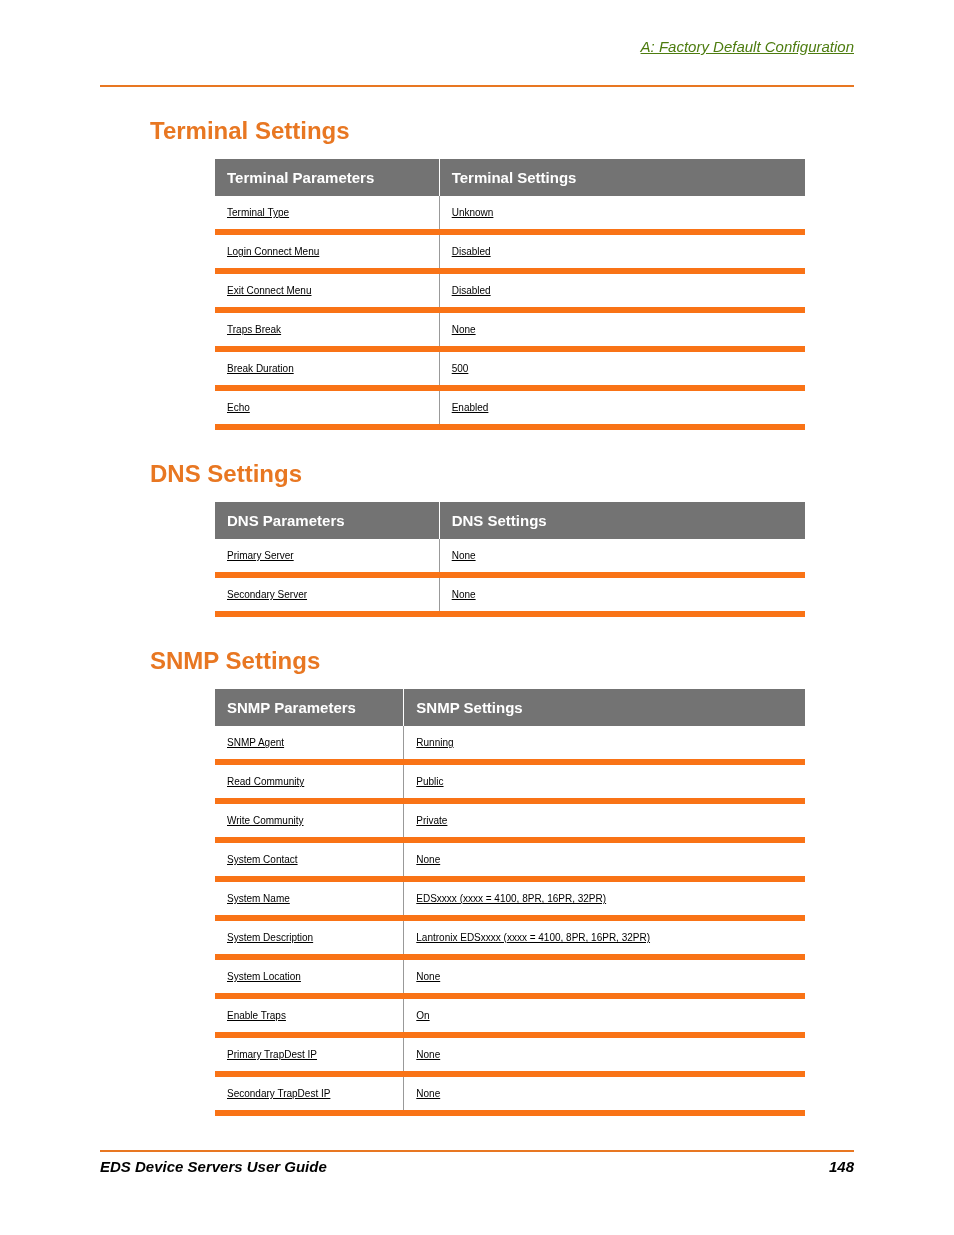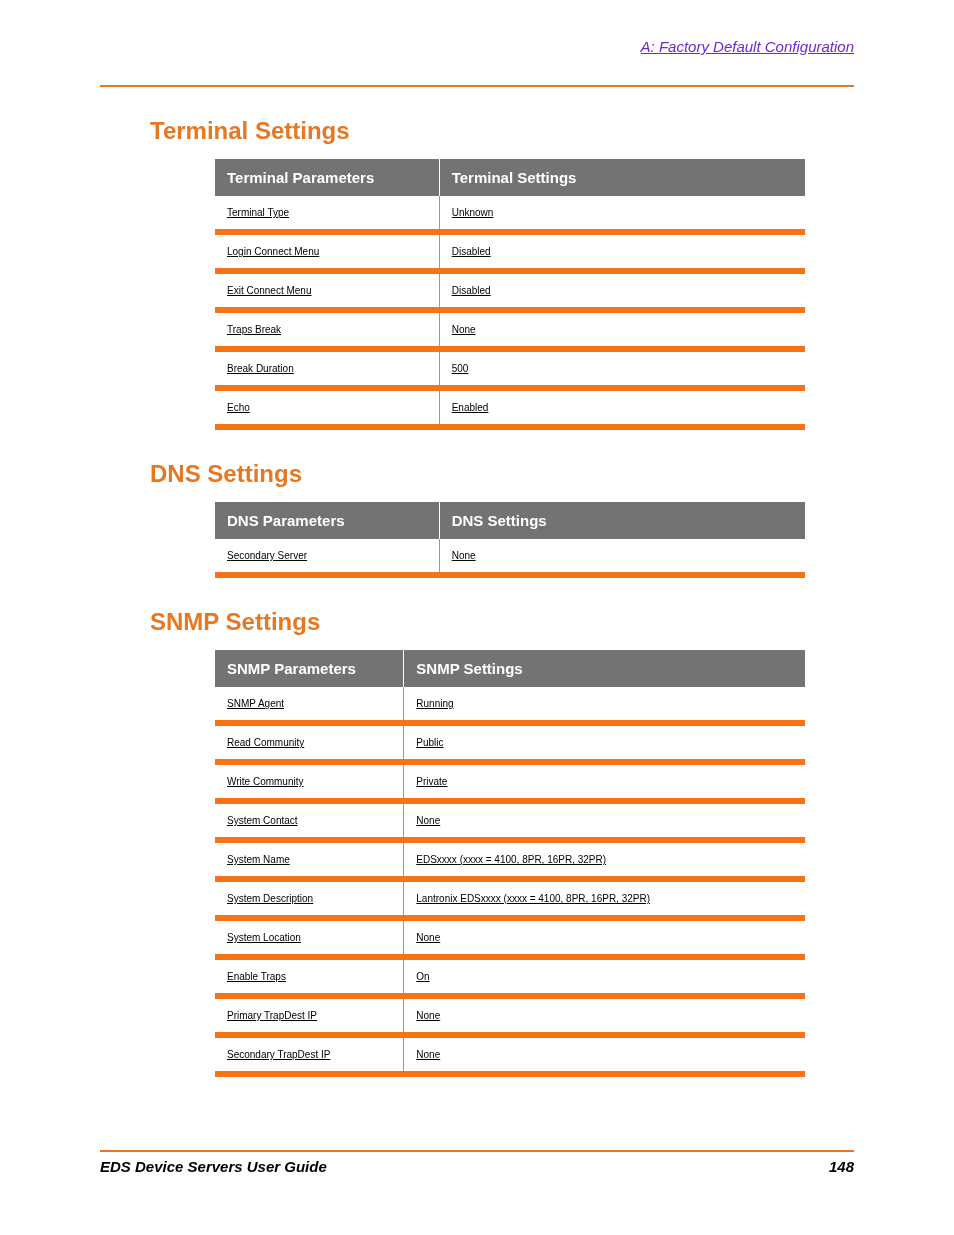--- a/index.html
+++ b/index.html
@@ -13,21 +13,21 @@
   }
   .top-rule {
     border-top: 2px solid #e87722;
     margin-bottom: 0;
   }
   .header-label {
     text-align: right;
     font-style: italic;
     font-size: 15px;
     text-decoration: underline;
-    color: #6d28d9;
+    color: #4d7c0f;
     margin-top: -22px;
     margin-bottom: 30px;
   }
   h2.section-heading {
     color: #e87722;
     font-size: 24px;
     font-weight: bold;
     margin: 30px 0 14px 50px;
   }
   table.settings {
@@ -115,20 +115,24 @@
 <h2 class="section-heading">DNS Settings</h2>
 <table class="settings">
   <thead>
     <tr>
       <th style="width:38%">DNS Parameters</th>
       <th style="width:62%">DNS Settings</th>
     </tr>
   </thead>
   <tbody>
     <tr>
+        <td class="param">Primary Server</td>
+        <td>None</td>
+      </tr>
+    <tr>
         <td class="param">Secondary Server</td>
         <td>None</td>
       </tr>
   </tbody>
 </table>
 
 <h2 class="section-heading">SNMP Settings</h2>
 <table class="settings">
   <thead>
     <tr>

